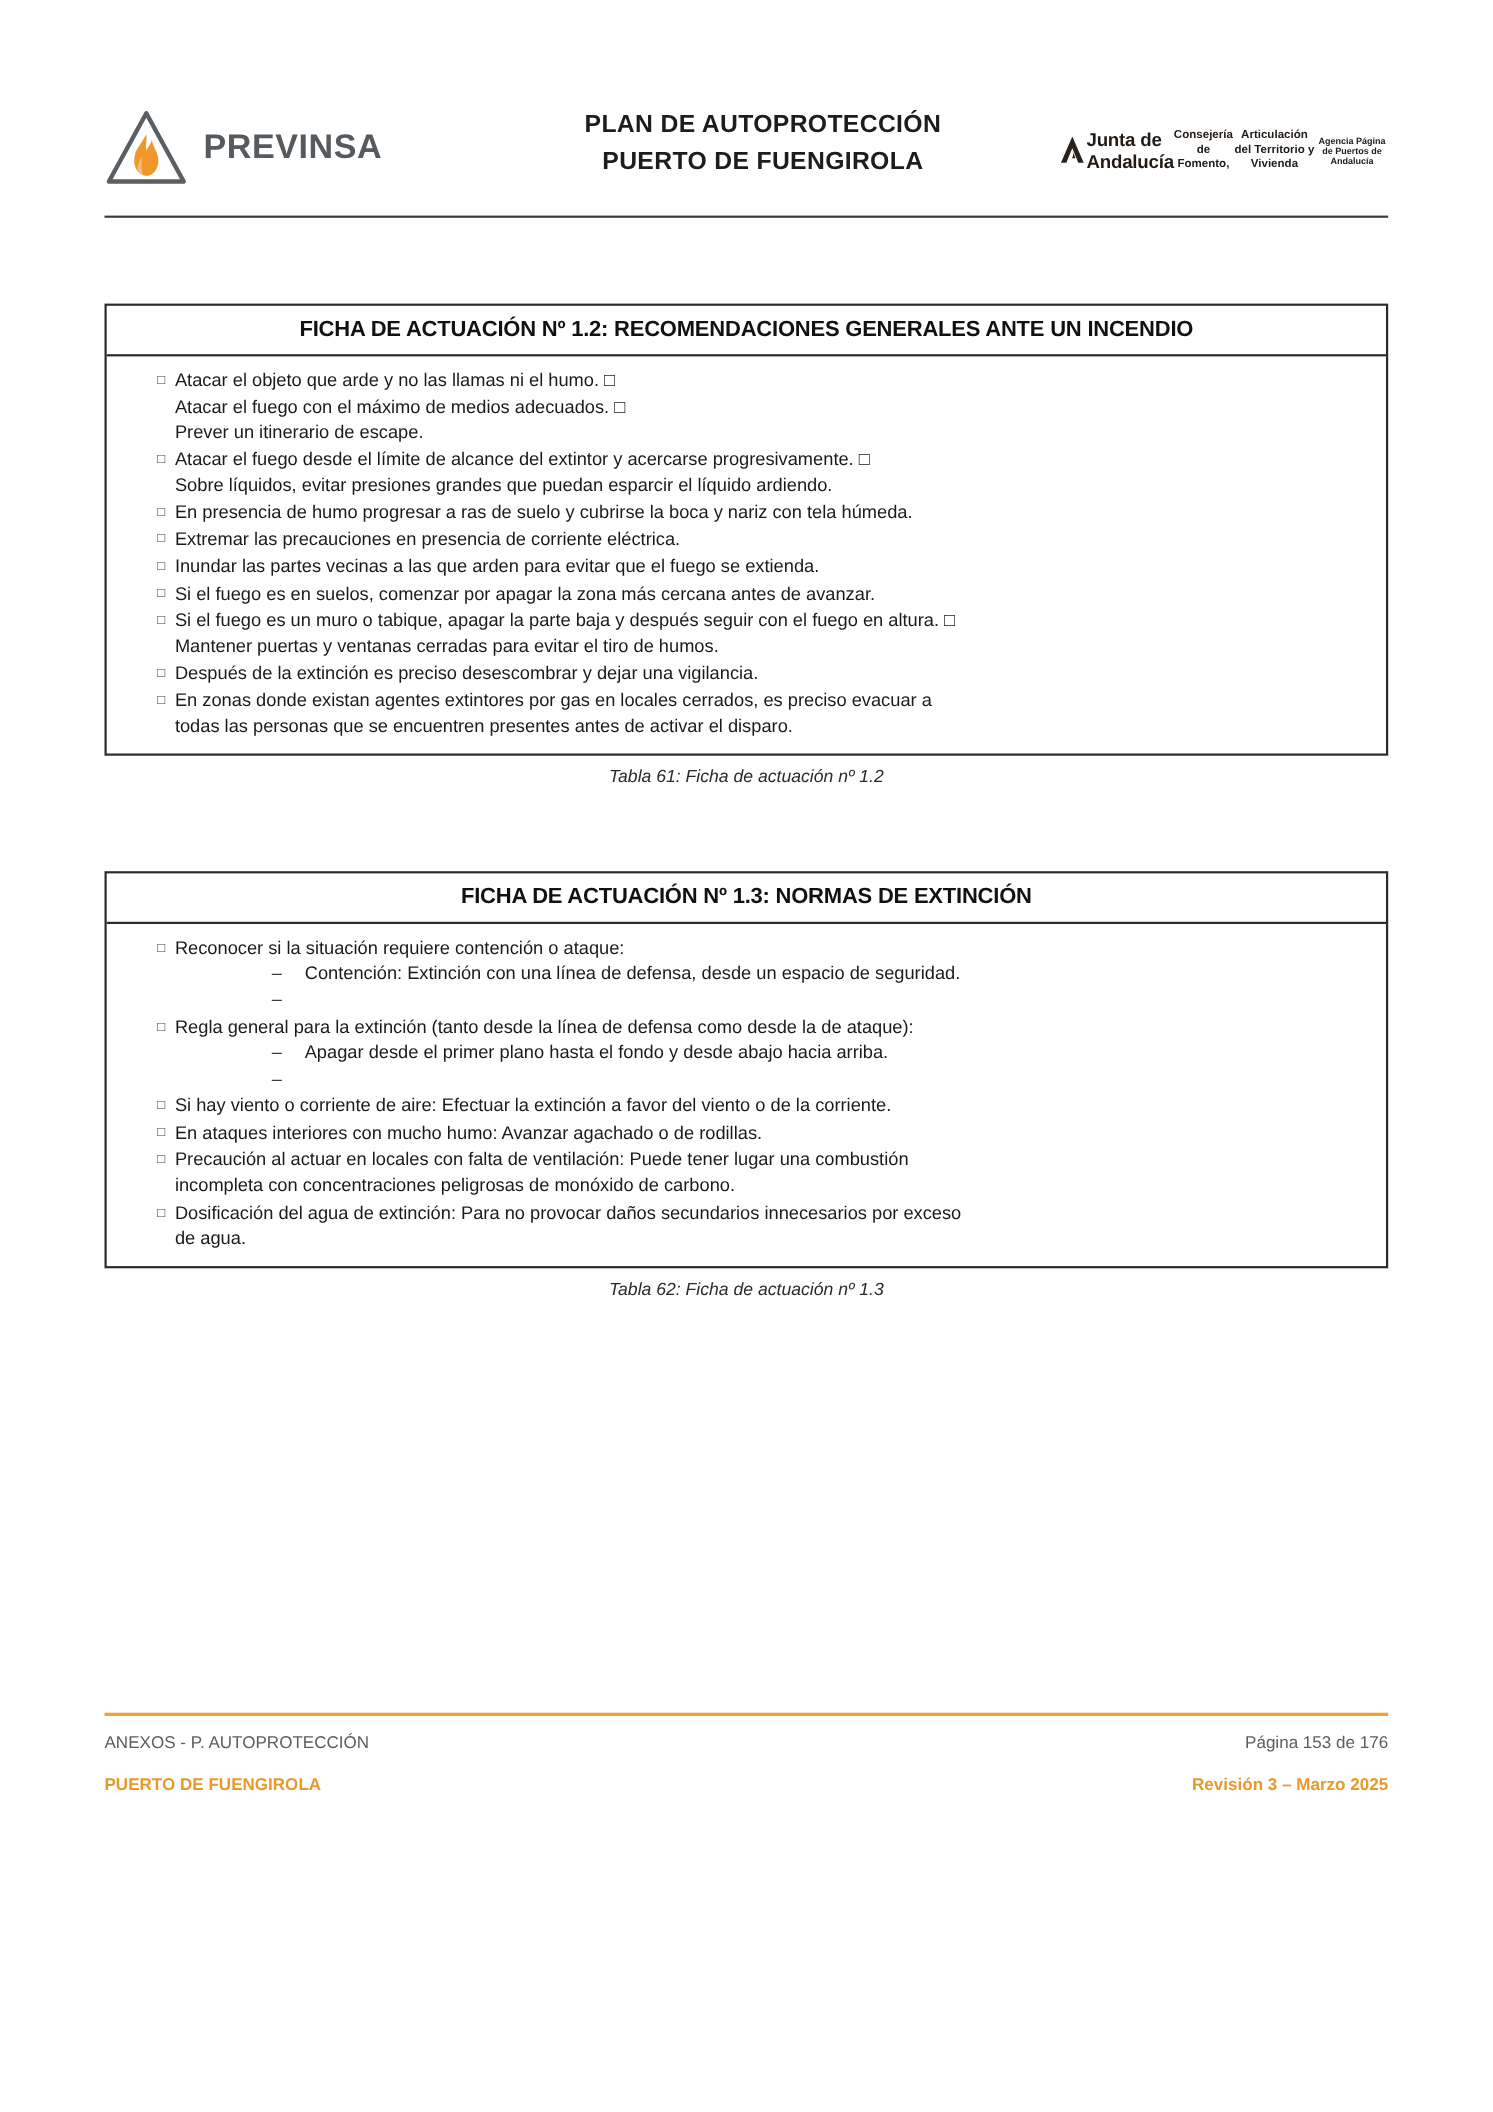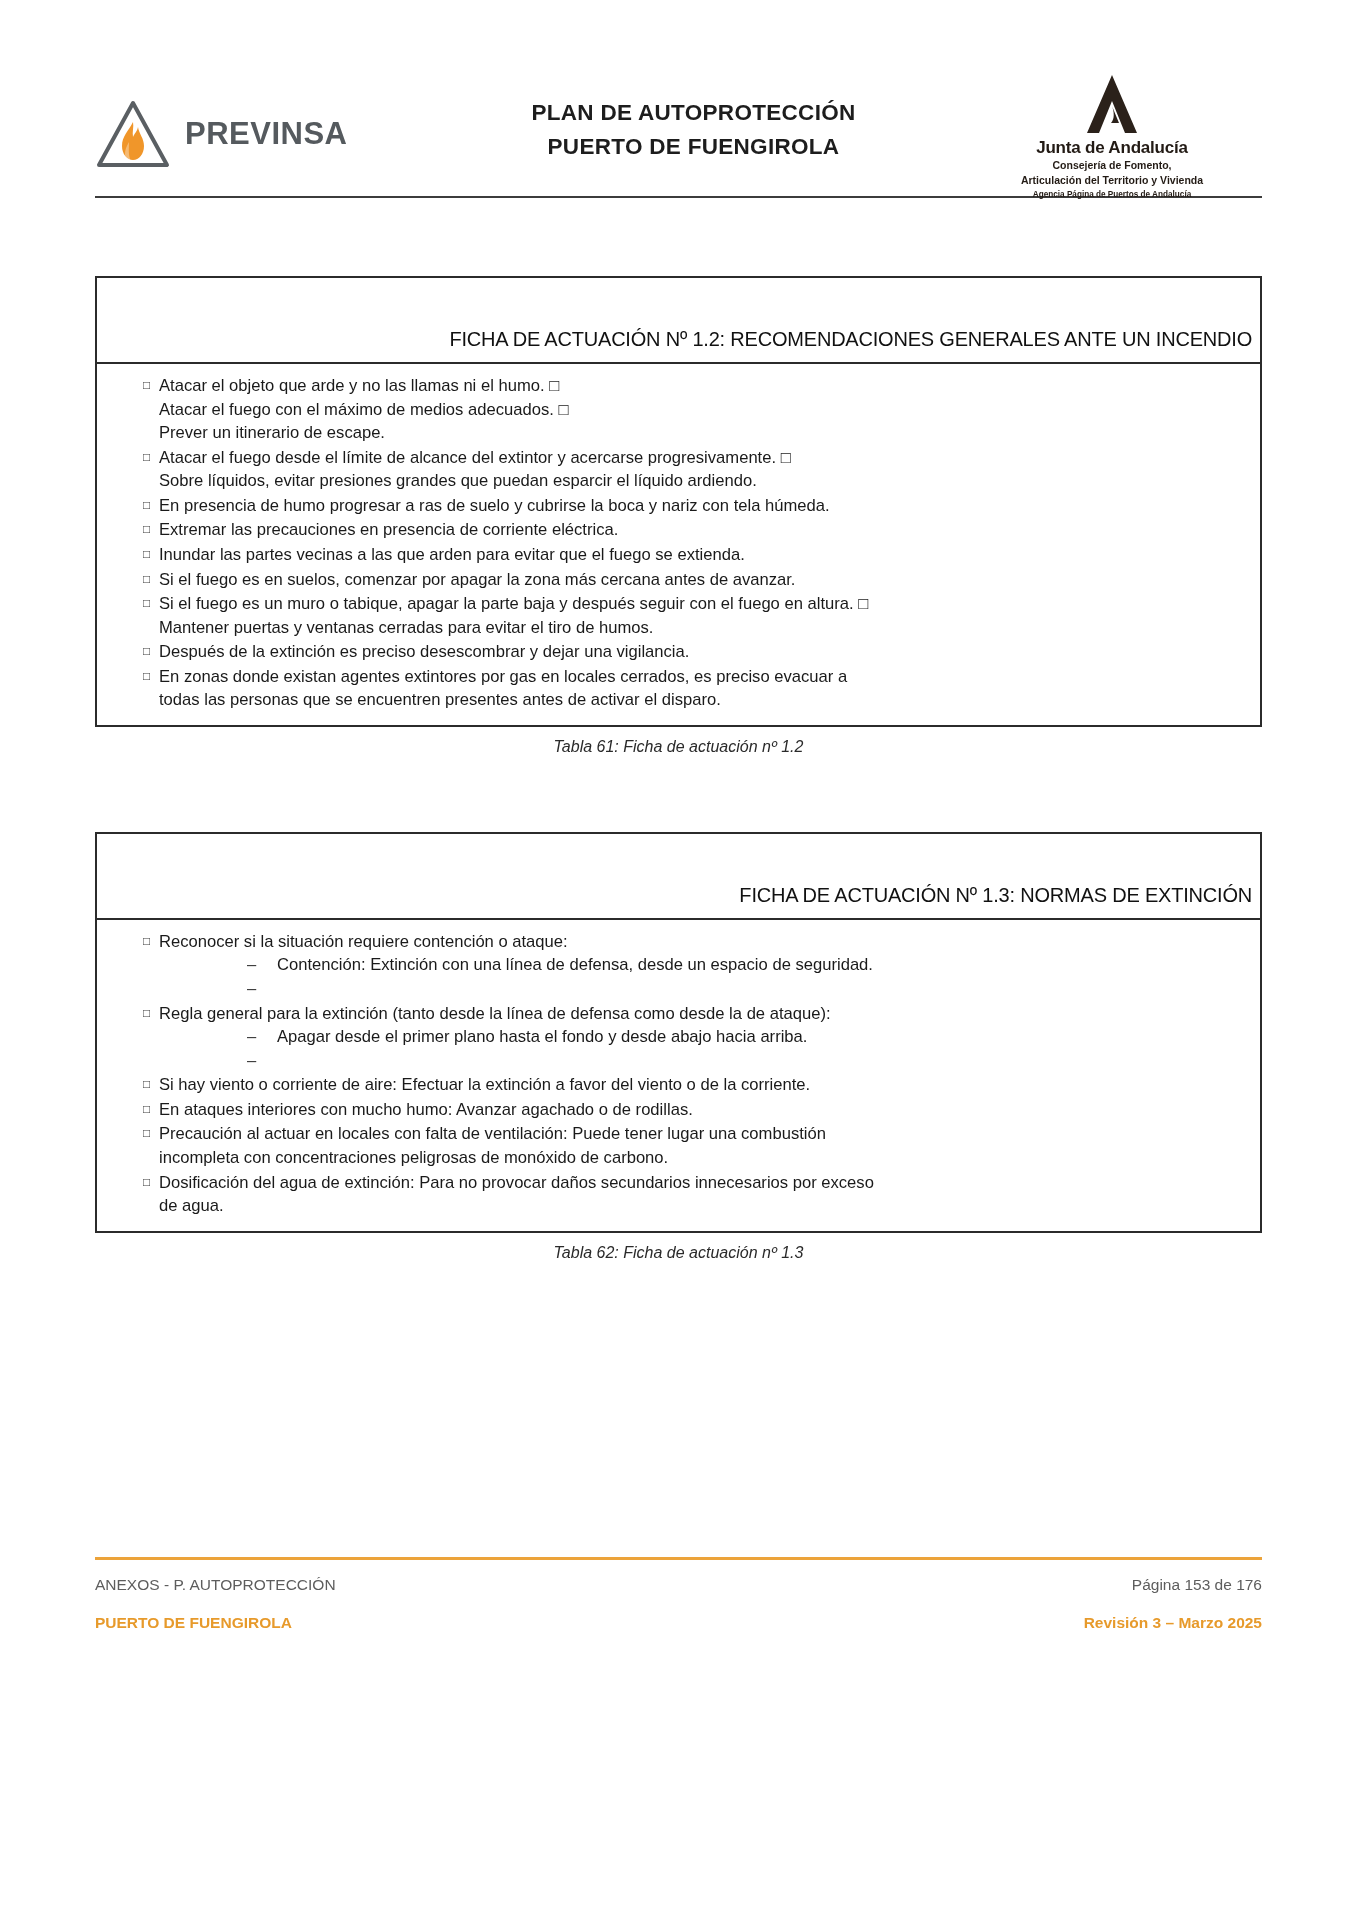--- a/index.html
+++ b/index.html
@@ -56,21 +56,21 @@
     font-size: 22.5px;
     font-weight: 700;
     letter-spacing: 0.3px;
     line-height: 1.52;
     color: #1d1d1d;
   }
 
   .junta-logo {
     width: 300px;
     display: flex;
-    flex-direction: column;
+    flex-direction: row;
     align-items: center;
     padding-top: 4px;
   }
   .junta-mark { width: 62px; height: 62px; display: block; }
   .junta-name {
     font-size: 17px;
     font-weight: 700;
     color: #231b15;
     margin-top: 3px;
     letter-spacing: -0.2px;
@@ -98,27 +98,26 @@
 
   
   .content { padding: 0 95px; }
 
   .fiche {
     border: 2px solid #2b2b2b;
     margin-top: 0;
   }
   .fiche-title {
     border-bottom: 2px solid #2b2b2b;
-    text-align: right;
+    text-align: center;
     font-size: 20px;
-    font-weight: 400;
+    font-weight: 700;
     letter-spacing: -0.2px;
     padding: 10px 8px 11px 8px;
     color: #111;
-    margin-top: 40px;
   }
   .fiche-body {
     padding: 10px 16px 12px 16px;
   }
 
   ul.items { list-style: none; }
 
   li.item {
     display: flex;
     align-items: flex-start;

